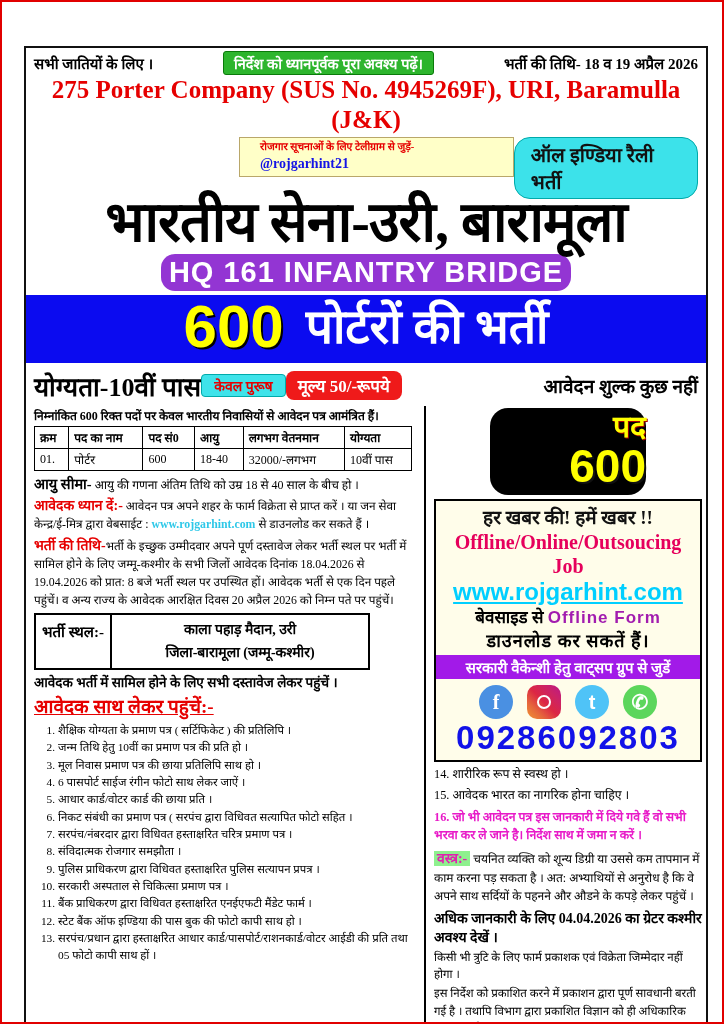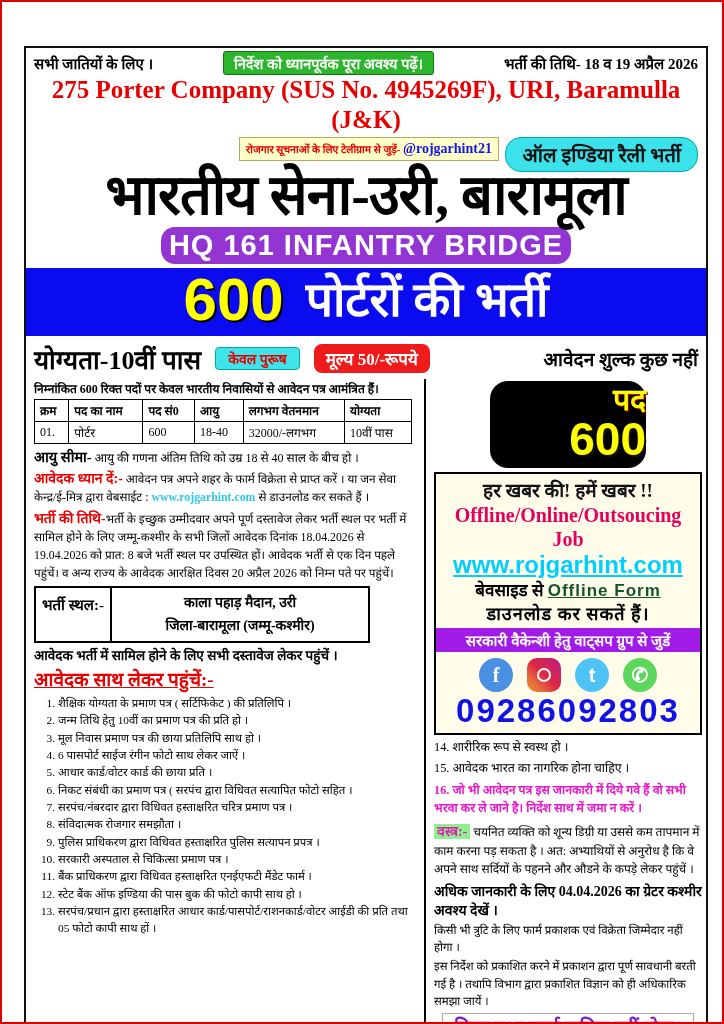--- a/index.html
+++ b/index.html
@@ -10,33 +10,33 @@
     padding:44px 14px 0 22px;
   }
   .main-box { border:2px solid #111; background:#fff; }
 
   
   .top-row { display:flex; align-items:center; justify-content:space-between; padding:3px 8px 0 8px; font-weight:bold; font-size:15px; }
   .green-badge { background:#2db52d; color:#fff; padding:1px 10px; border-radius:3px; border:1px solid #0a7a0a; font-size:14.5px; }
   .company-title { color:#e60000; font-weight:bold; font-size:25px; text-align:center; line-height:1.2; font-family:"Liberation Serif", serif; }
 
   .telegram-row { display:flex; align-items:flex-start; padding:2px 8px 0 8px; position:relative; }
-  .telegram-box { background:#ffffc8; border:1px solid #b9a76a; color:#e60000; font-size:10.5px; font-weight:bold; padding:1px 6px; line-height:1.45; margin-left:205px; }
+  .telegram-box { background:#ffffc8; border:1px solid #b9a76a; color:#e60000; font-size:10.5px; font-weight:bold; padding:1px 20px; line-height:1.45; margin-left:205px; }
   .telegram-box .handle { color:#1414e6; font-size:14px; font-family:"Liberation Serif", serif; }
   .rally-badge { background:#3ce2ea; border:1px solid #0aa; color:#111; font-size:20px; font-weight:bold; padding:3px 16px; border-radius:16px; margin-left:auto; }
 
   .main-title { font-size:56px; font-weight:bold; text-align:center; color:#000; line-height:1.05; margin-top:-6px; letter-spacing:-1px; }
 
   .hq-banner { background:#9335d3; color:#fff; font-family:"Liberation Sans", sans-serif; font-weight:bold; font-size:29px; width:fit-content; margin:2px auto 4px auto; padding:2px 8px; border-radius:14px; letter-spacing:1px; }
 
   .blue-banner { background:#0b0bf0; display:flex; align-items:center; justify-content:center; gap:22px; padding:2px 0 6px 0; }
   .blue-banner .num { color:#ffff00; font-size:60px; font-weight:bold; font-family:"Liberation Sans", sans-serif; text-shadow:2px 2px 0 #000; line-height:1; }
   .blue-banner .txt { color:#fff; font-size:48px; font-weight:bold; line-height:1; }
 
-  .qual-row { display:flex; align-items:center; gap:14px; padding:5px 8px 2px 8px; }
+  .qual-row { display:flex; align-items:center; padding:5px 8px 2px 8px; }
   .qual { font-size:26px; font-weight:bold; }
   .male-badge { background:#3fe3ea; color:#e60000; font-size:14px; font-weight:bold; padding:1px 12px; border-radius:4px; border:1px solid #0aa; }
   .price-badge { background:#ef1a1a; color:#fff; font-size:17px; font-weight:bold; padding:3px 12px; border-radius:8px; }
   .nofee { font-size:19px; font-weight:bold; margin-left:auto; }
 
   .columns { display:flex; padding:0 0 0 8px; }
   .col-left { width:392px; border-right:2px solid #000; padding:0 8px 4px 0; }
   .col-right { flex:1; padding:0 4px 4px 8px; }
 
   .intro-line { font-size:12px; font-weight:bold; margin:1px 0 2px 0; }
@@ -61,21 +61,21 @@
 
   .pad-box { background:#000000; border-radius:18px; width:156px; margin:2px auto 4px auto; text-align:right; padding:2px 0 6px 0; }
   .pad-box .pd { color:#ffff00; font-size:30px; font-weight:bold; line-height:1.1; display:block; text-shadow:1px 1px 0 #a00; }
   .pad-box .cnt { color:#ffff00; font-size:46px; font-weight:bold; font-family:"Liberation Sans", sans-serif; line-height:1; display:block; text-shadow:2px 2px 0 #111; }
 
   .news-box { border:2px solid #000; background:#fffdea; text-align:center; padding:3px 2px 4px 2px; }
   .news-heading { font-size:19px; font-weight:bold; color:#111; }
   .job-types { color:#e6005c; font-size:20px; font-weight:bold; font-family:Liberation Serif, serif; line-height:1.2; }
   .website-link { color:#00cfff; font-size:24px; font-weight:bold; text-decoration:underline; font-family:"Liberation Sans", sans-serif; line-height:1.15; display:block; }
   .offline-line { font-size:17px; font-weight:bold; }
-  .offline-line .grn { color:#14532d; font-family:"Liberation Sans", sans-serif; letter-spacing:1px;text-decoration:underline; }
+  .offline-line .grn { color:#a21caf; font-family:"Liberation Sans", sans-serif; letter-spacing:1px; }
   .download-line { font-size:18px; font-weight:bold; letter-spacing:1px; }
   .purple-bar { background:#a21ae8; color:#fff; font-size:15px; font-weight:bold; padding:2px 0; margin:3px -2px 4px -2px; }
   .icons-row { display:flex; justify-content:center; gap:14px; padding:2px 0; }
   .sicon { width:34px; height:34px; border-radius:50%; display:flex; align-items:center; justify-content:center; color:#fff; font-weight:bold; font-size:20px; font-family:"Liberation Serif", serif; }
   .fb { background:#4a90e2; }
   .ig { background:linear-gradient(45deg,#f09433,#e6683c,#dc2743,#cc2366,#bc1888); border-radius:10px; }
   .ig-ring { width:14px; height:14px; border:2.5px solid #fff; border-radius:50%; display:block; }
   .tw { background:#4fc3f7; font-family:"Liberation Sans", sans-serif; }
   .wa { background:#5cd65c; }
   .phone-num { color:#1212e8; font-size:33px; font-weight:bold; font-family:"Liberation Sans", sans-serif; letter-spacing:2px; line-height:1.05; }

